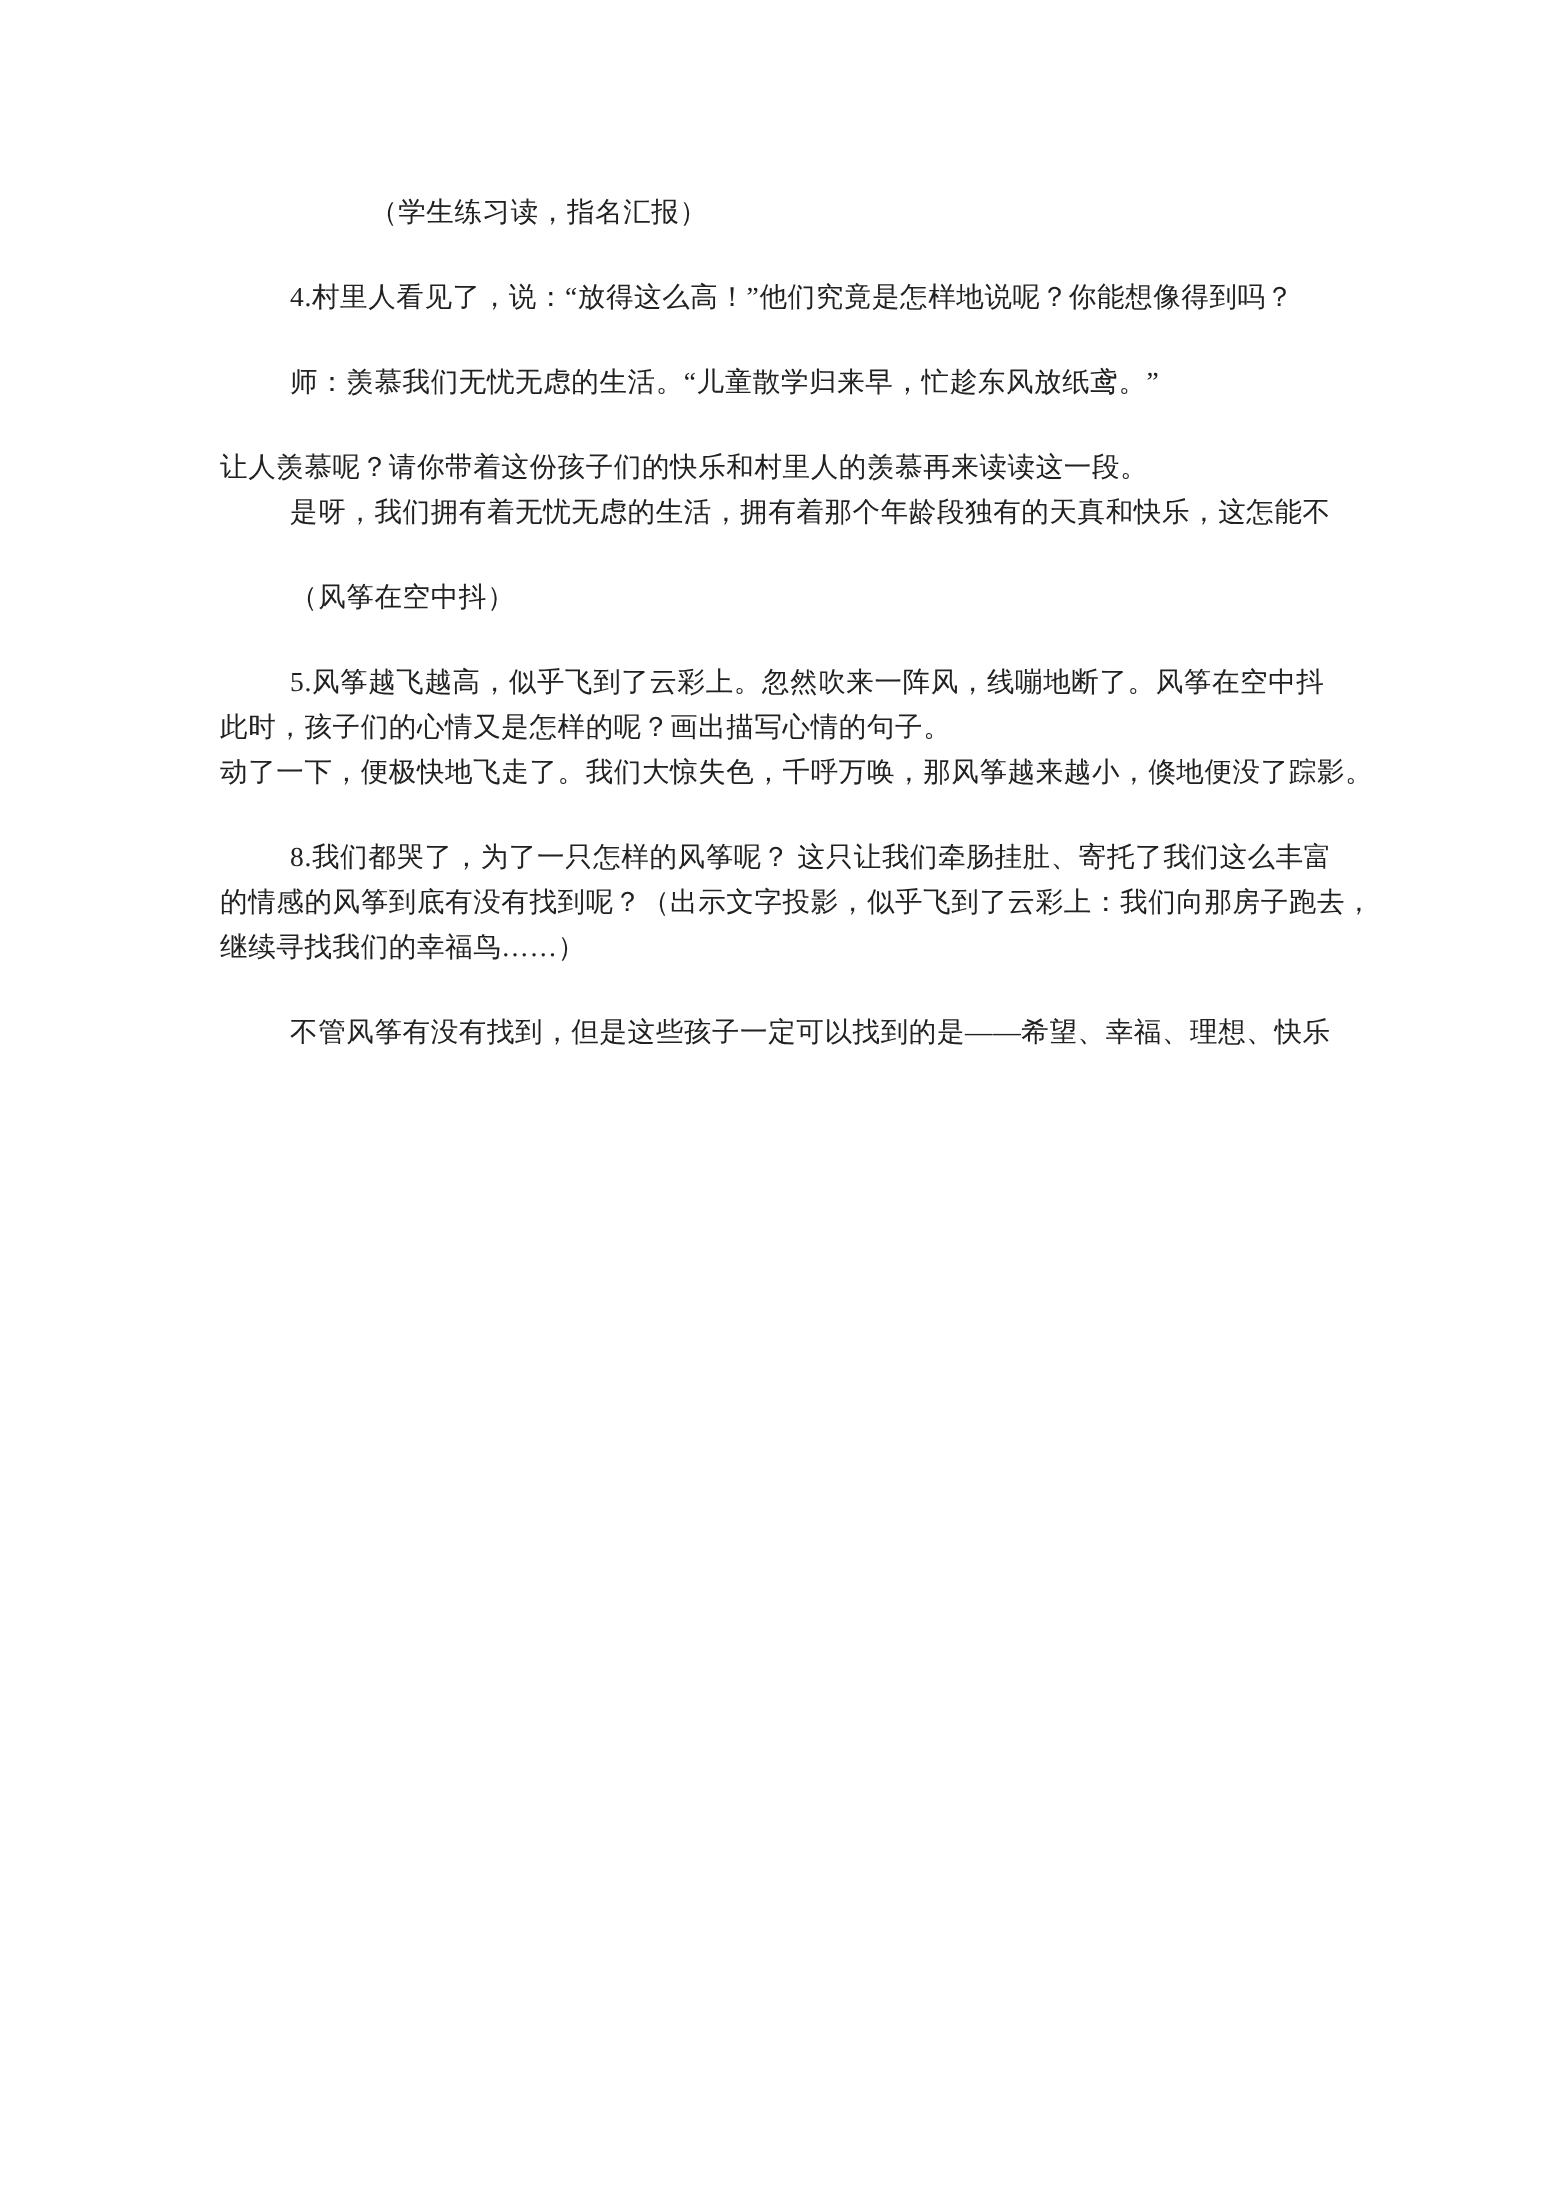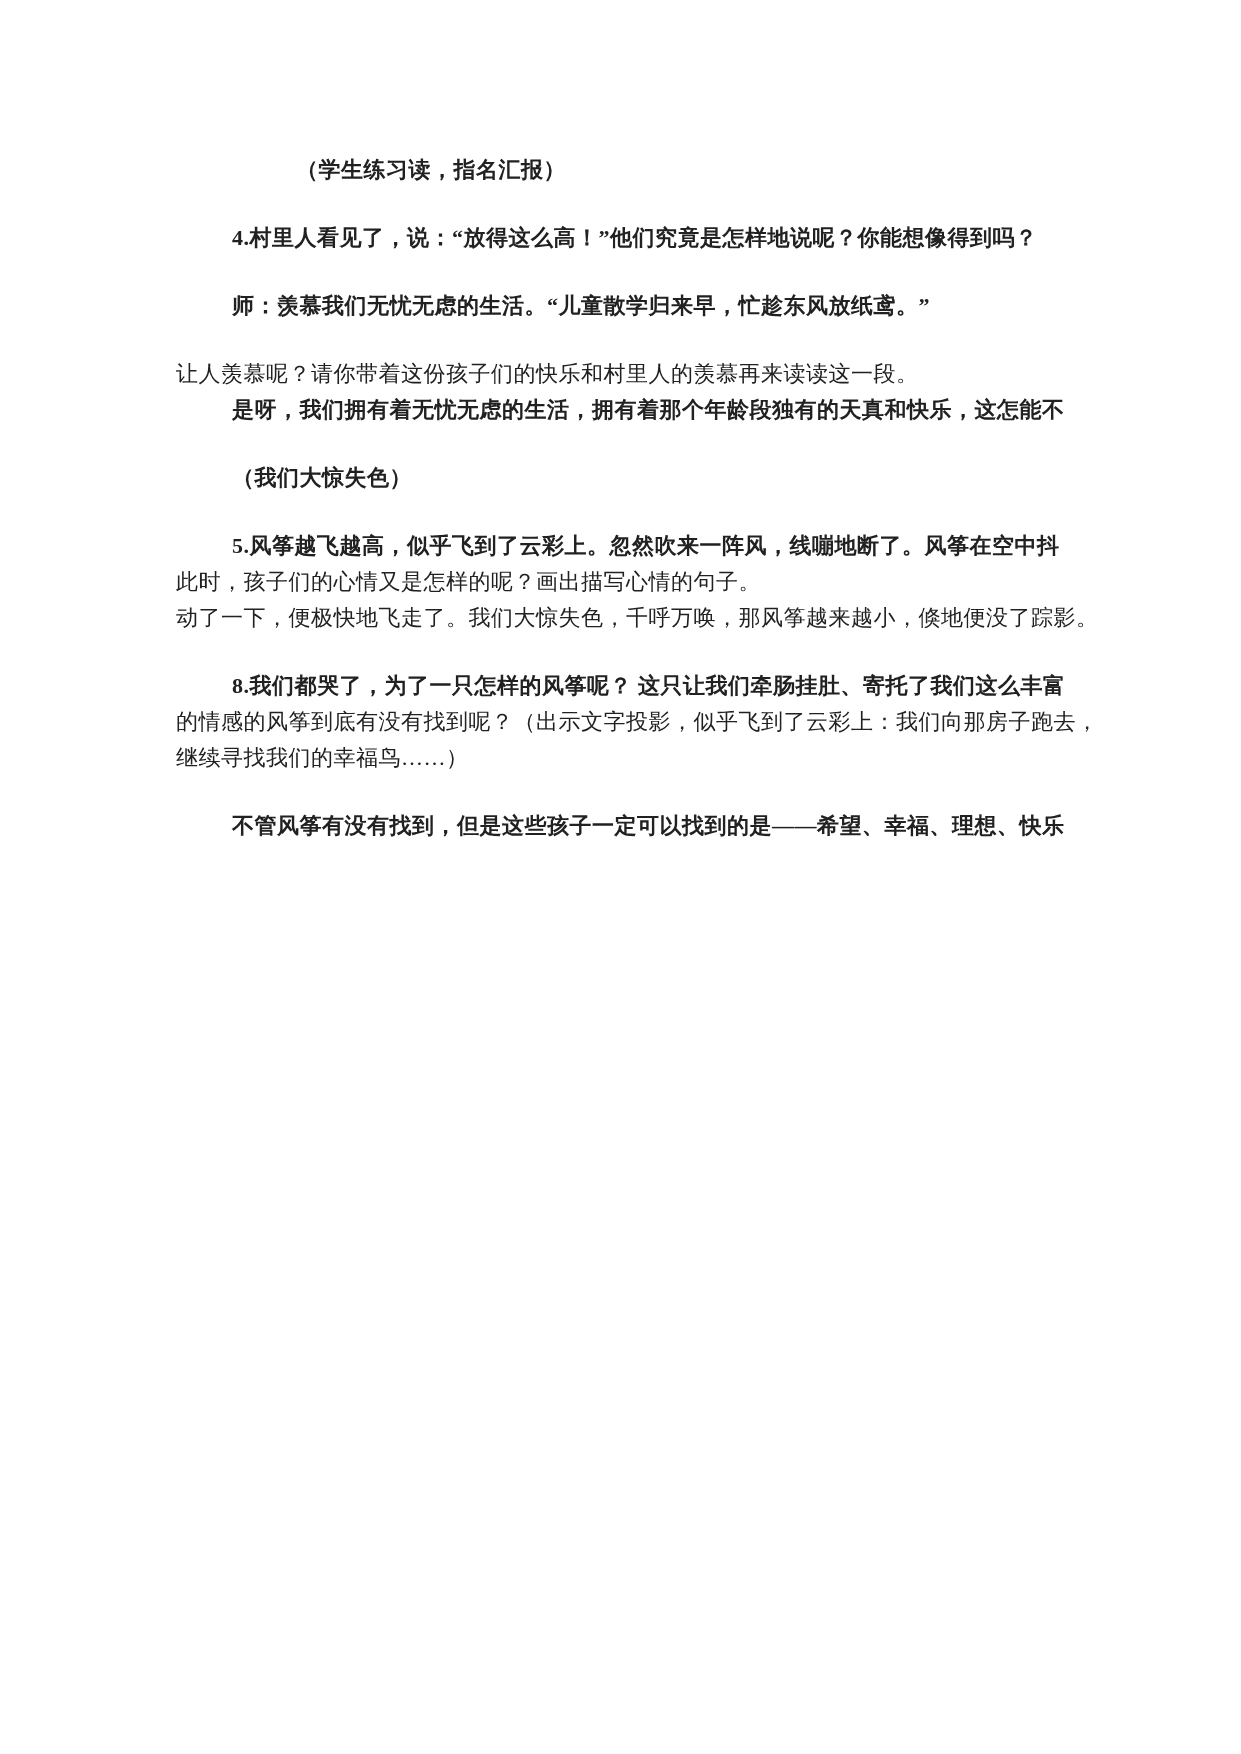--- a/index.html
+++ b/index.html
@@ -30,23 +30,23 @@
     font-size: 22px;
     line-height: 36px;
     letter-spacing: 0.5px;
     color: #212121;
   }
   .line {
     display: block;
     white-space: nowrap;
   }
   
-  .ind2 { padding-left: 56px; font-weight: bold; }
+  .ind2 { padding-left: 56px; }
   
-  .ind5 { padding-left: 120px; font-weight: bold; }
+  .ind5 { padding-left: 120px; }
 </style>
 </head>
 <body>
 
 <main class="page">
 
   <p class="para">
     <span class="line ind5">（学生练习读，指名汇报）</span>
   </p>
 
@@ -57,21 +57,21 @@
   <p class="para">
     <span class="line ind2">师：羡慕我们无忧无虑的生活。“儿童散学归来早，忙趁东风放纸鸢。”</span>
   </p>
 
   <p class="para">
     <span class="line">让人羡慕呢？请你带着这份孩子们的快乐和村里人的羡慕再来读读这一段。</span>
     <span class="line ind2">是呀，我们拥有着无忧无虑的生活，拥有着那个年龄段独有的天真和快乐，这怎能不</span>
   </p>
 
   <p class="para">
-    <span class="line ind2">（我们大惊失色）</span>
+    <span class="line ind2">（风筝在空中抖）</span>
   </p>
 
   <p class="para">
     <span class="line ind2">5.风筝越飞越高，似乎飞到了云彩上。忽然吹来一阵风，线嘣地断了。风筝在空中抖</span>
     <span class="line">此时，孩子们的心情又是怎样的呢？画出描写心情的句子。</span>
     <span class="line">动了一下，便极快地飞走了。我们大惊失色，千呼万唤，那风筝越来越小，倏地便没了踪影。</span>
   </p>
 
   <p class="para">
     <span class="line ind2">8.我们都哭了，为了一只怎样的风筝呢？ 这只让我们牵肠挂肚、寄托了我们这么丰富</span>

